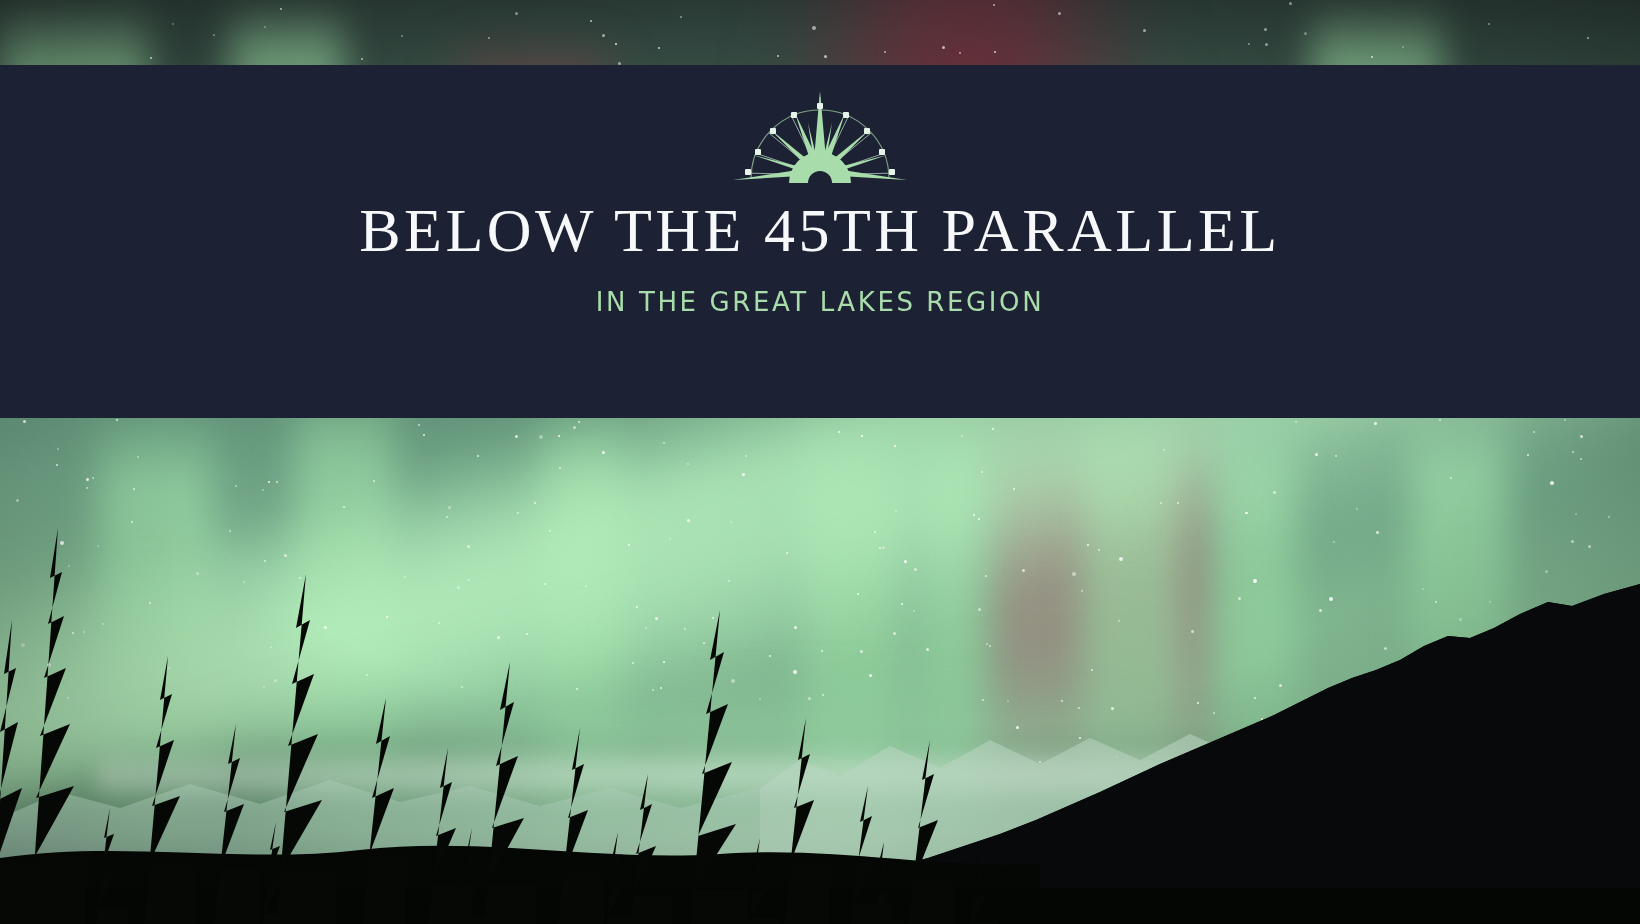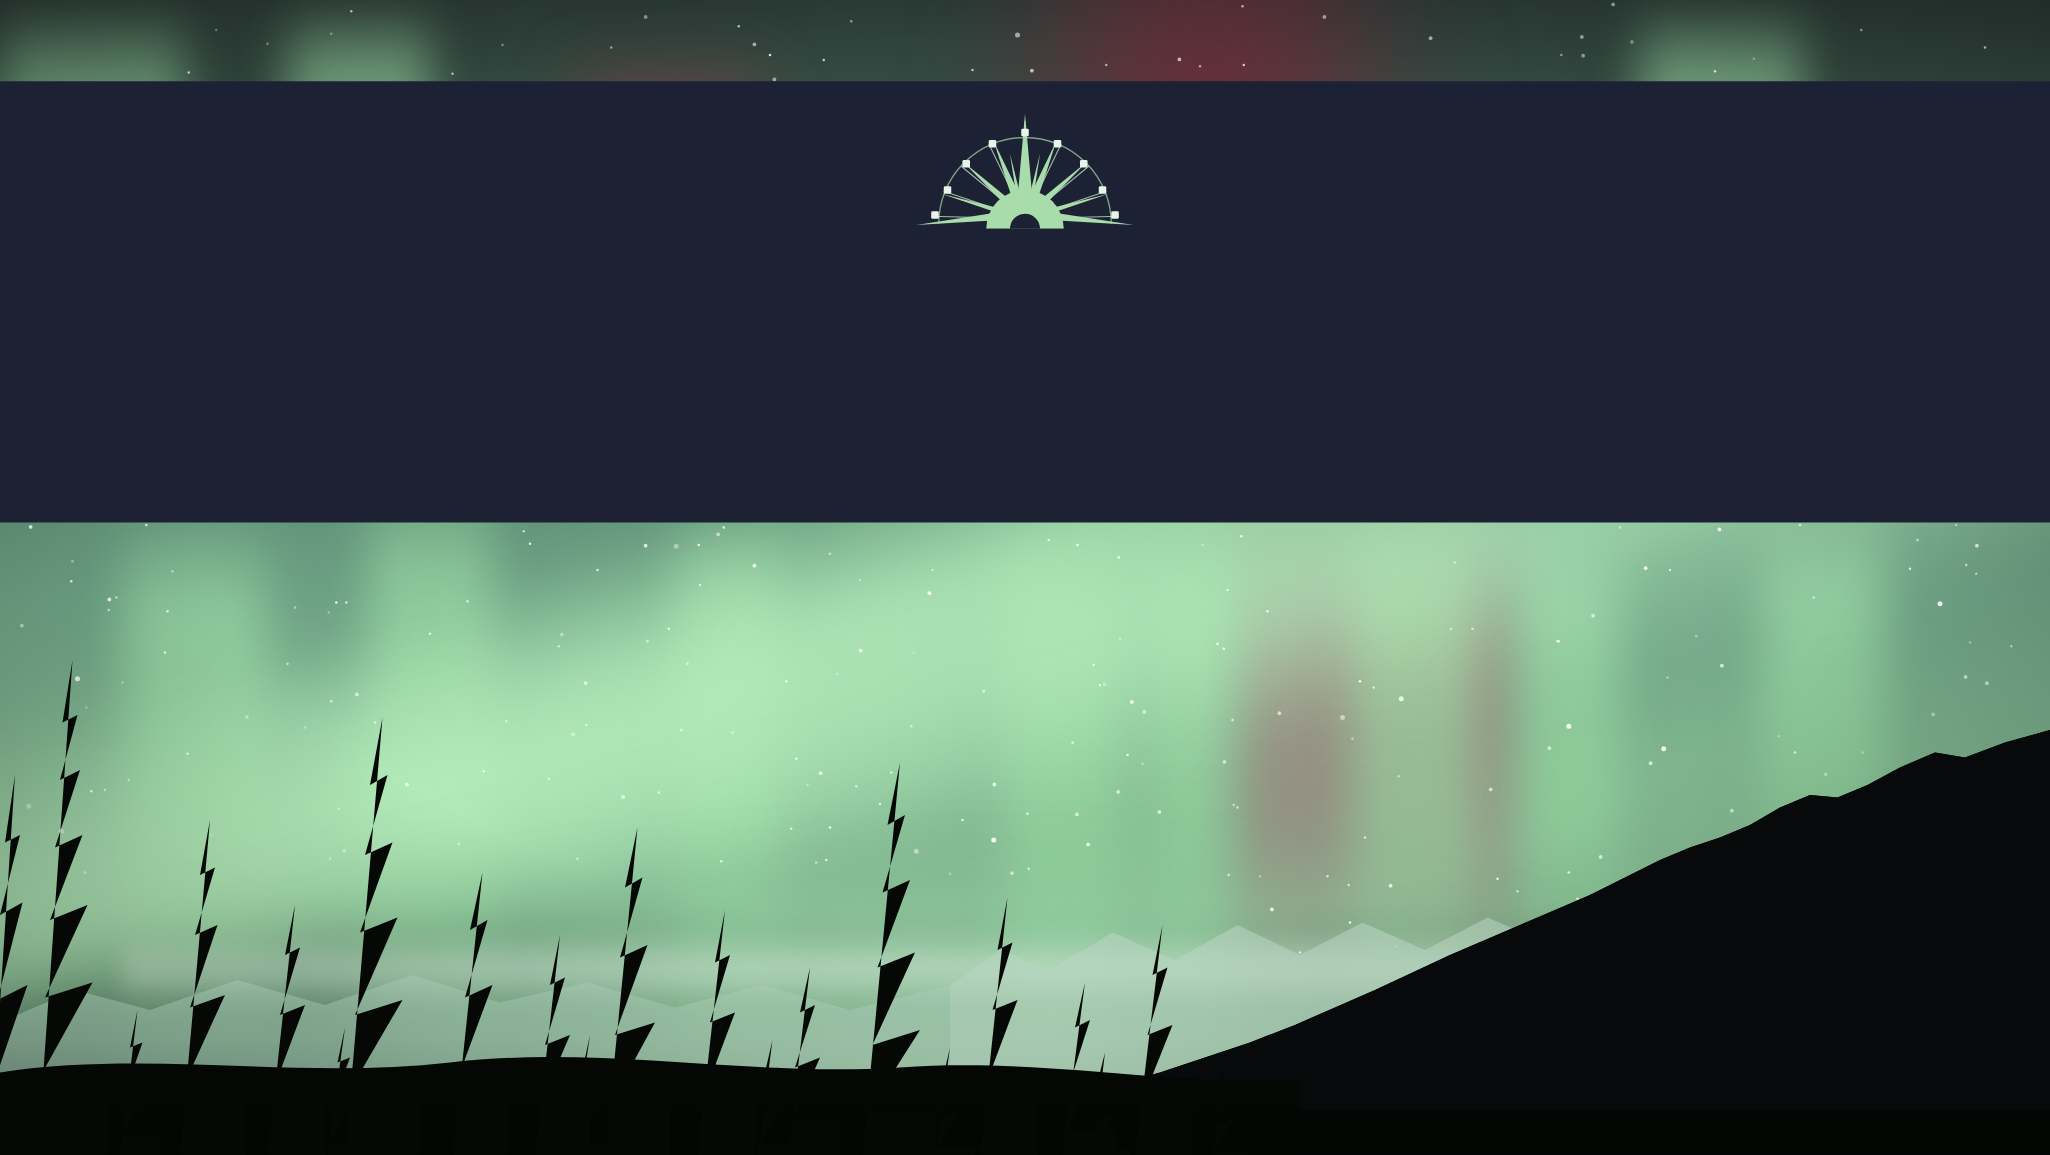--- a/index.html
+++ b/index.html
@@ -496,18 +496,20 @@
           <rect x="41" y="41" width="6" height="6" rx="1"></rect>
           <rect x="135" y="41" width="6" height="6" rx="1"></rect>
           <rect x="26" y="62" width="6" height="6" rx="1"></rect>
           <rect x="150" y="62" width="6" height="6" rx="1"></rect>
           <rect x="16" y="82" width="6" height="6" rx="1"></rect>
           <rect x="160" y="82" width="6" height="6" rx="1"></rect>
         </g>
       </svg>
     </div>
 
+    <h1 class="title">BELOW THE 45TH PARALLEL</h1>
 
     <div class="subtitle">
+      <span class="sline">IN THE GREAT LAKES REGION</span>
     </div>
 
   </div>
 </div>
 
 </body></html>

